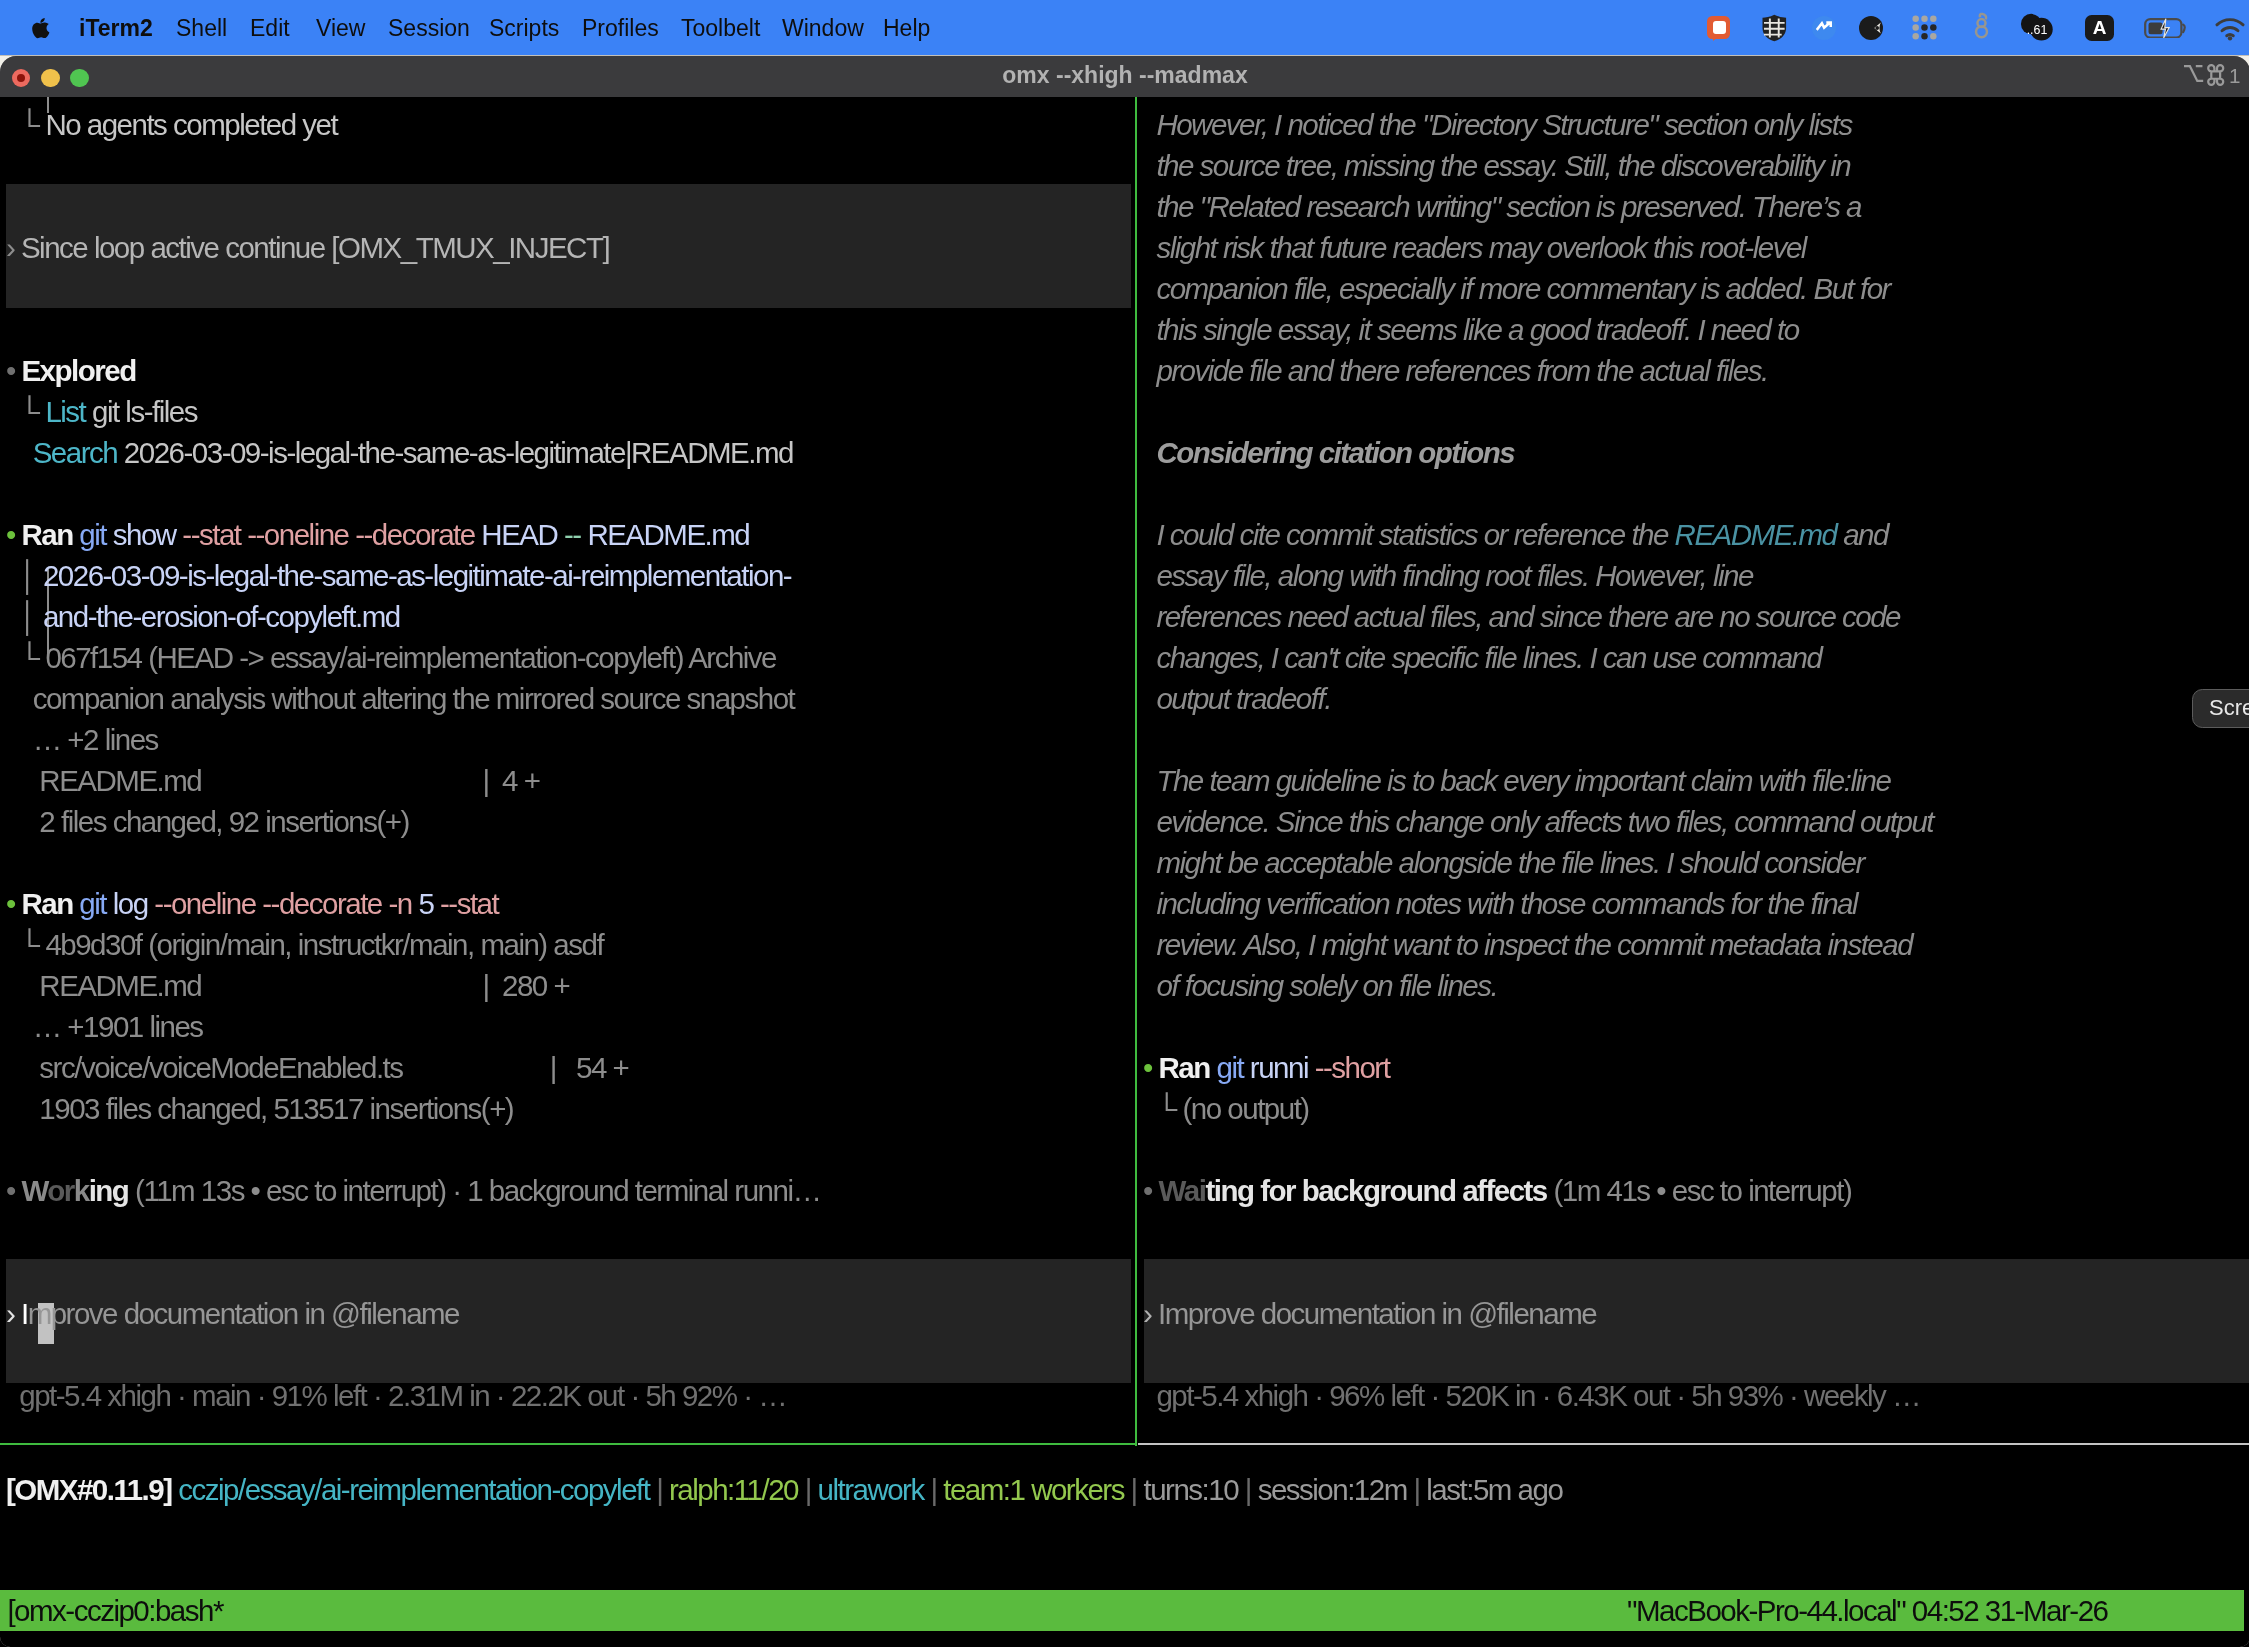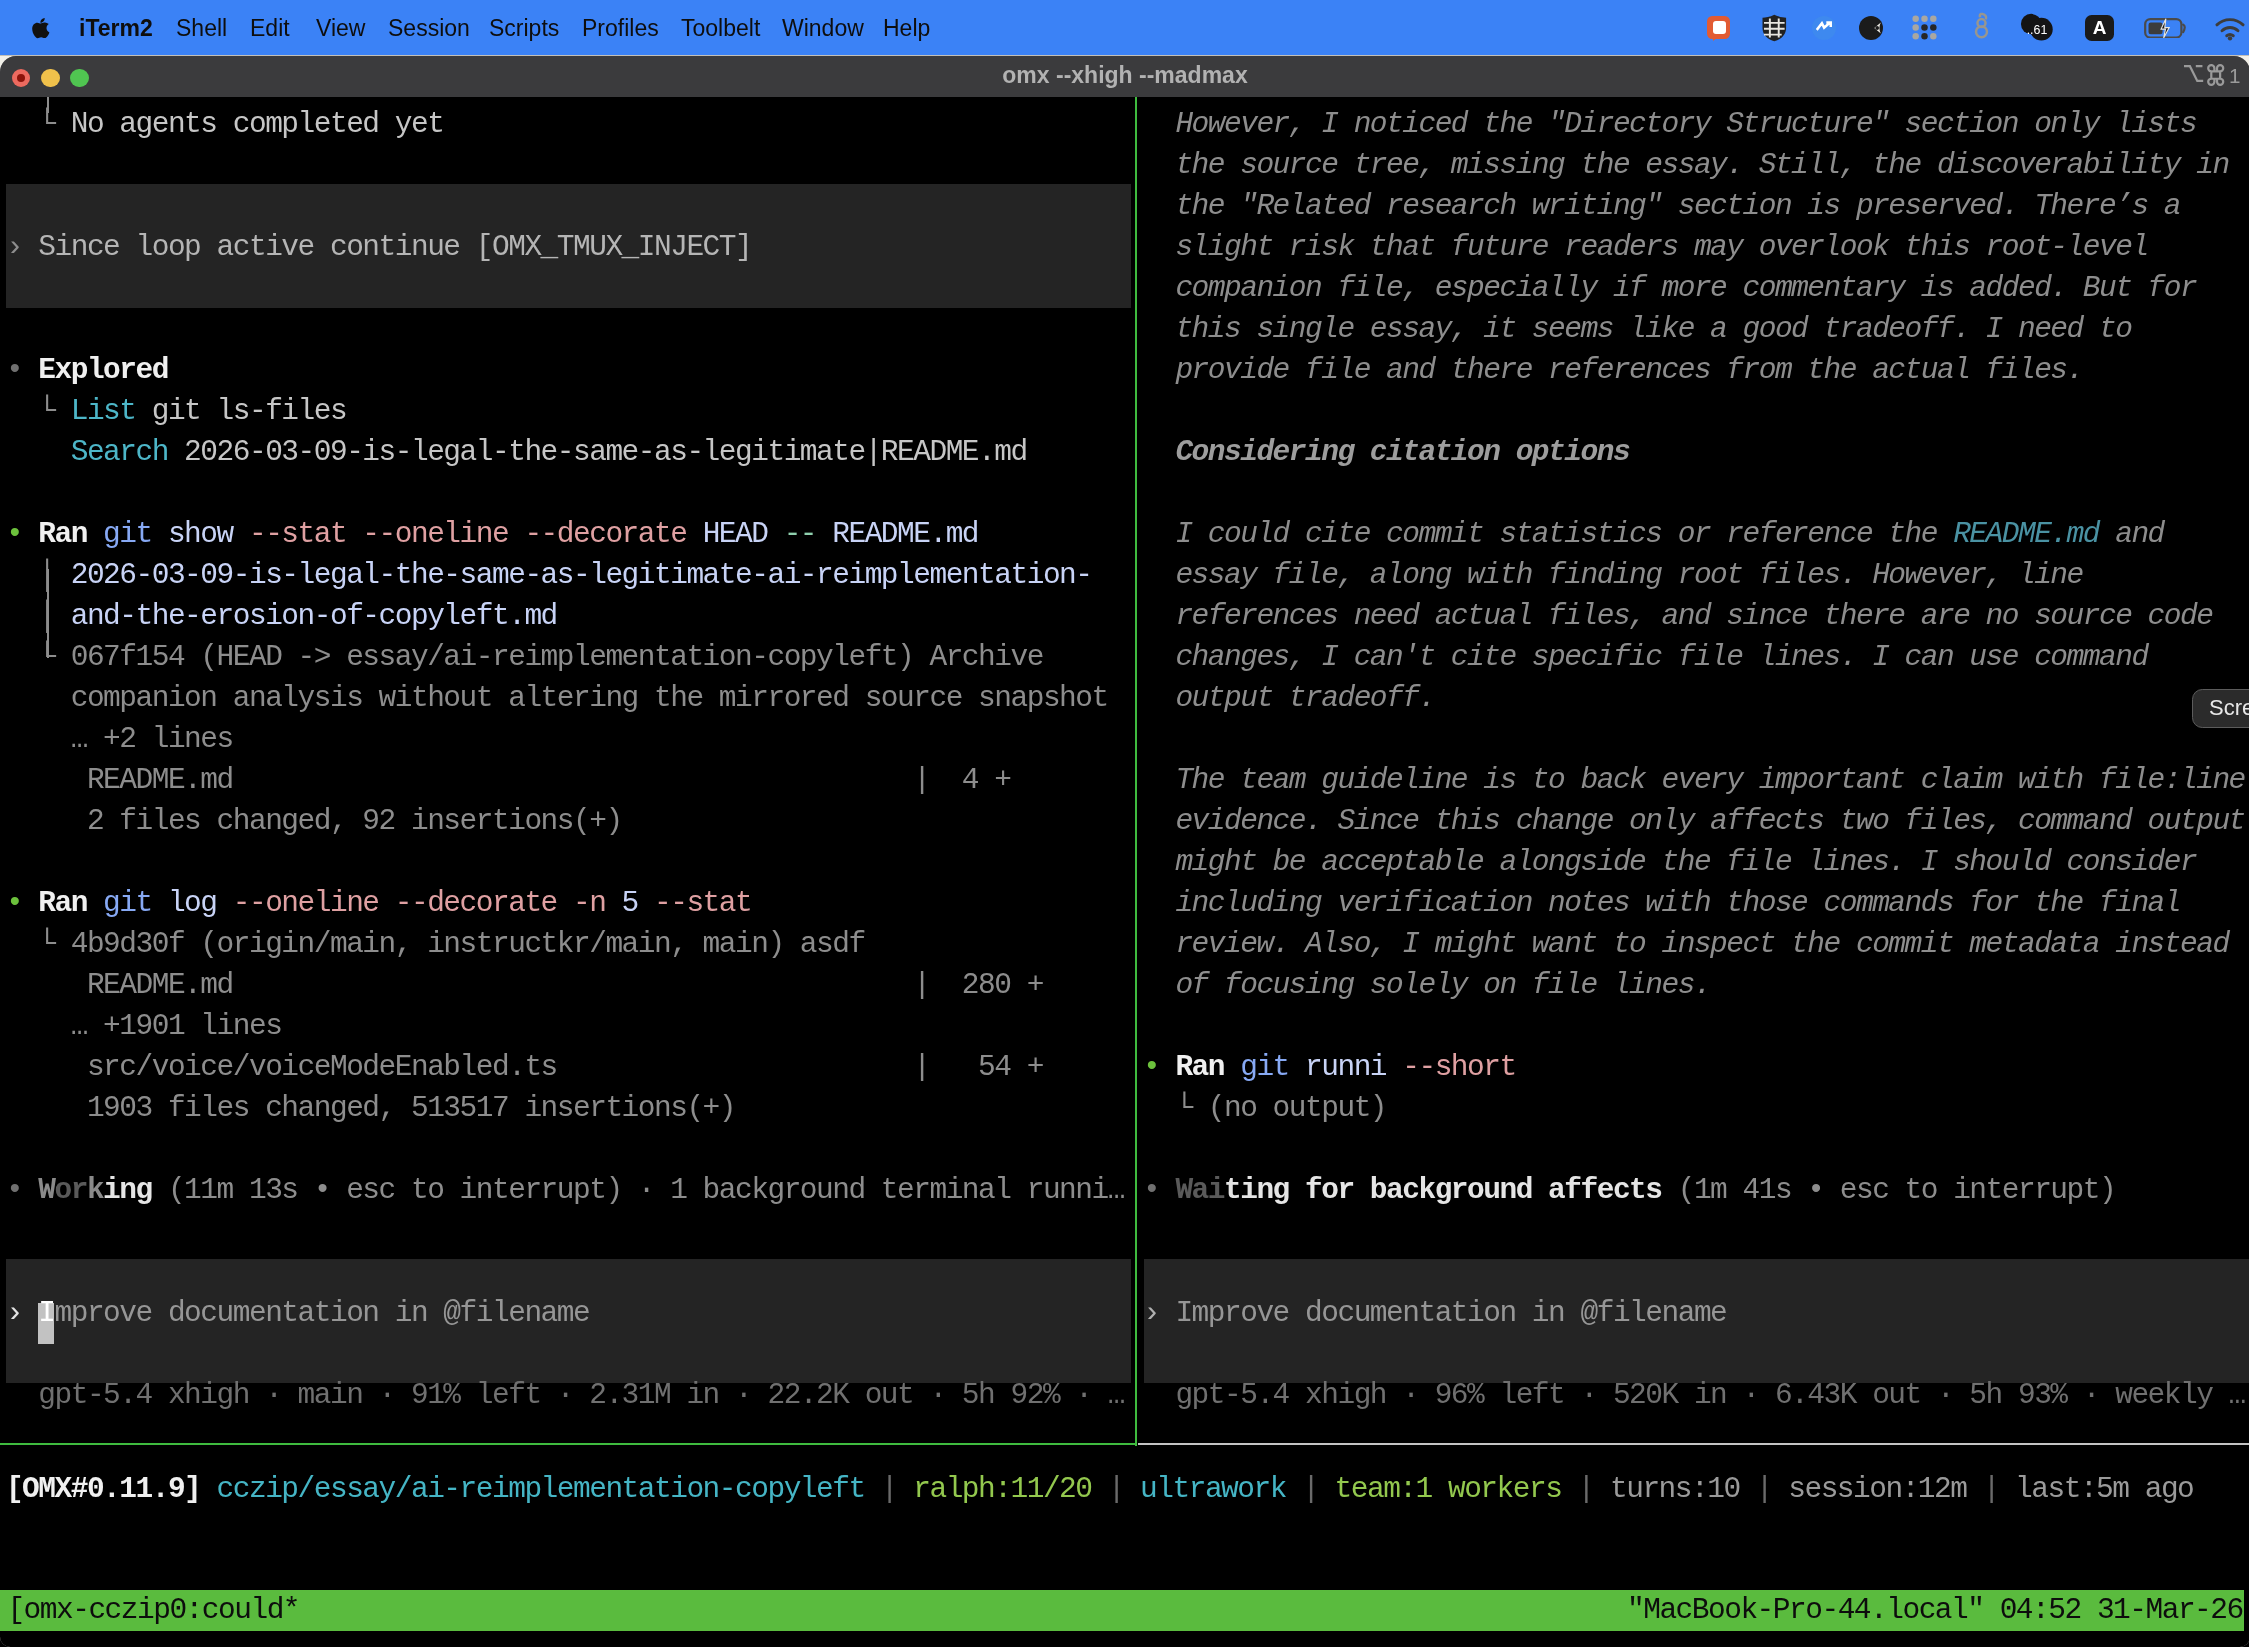--- a/index.html
+++ b/index.html
@@ -4,21 +4,21 @@
 html,body {width:2250px;height:1648px;background:#000;overflow:hidden}
 body {position:relative;font-family:"Liberation Sans",sans-serif}
 .menubg {position:absolute;left:0;top:0;width:2250px;height:81px;background:#f2f0e9}
 .menubar {position:absolute;left:0;top:0;width:2250px;height:56px;background:#3b82f6;border-bottom:1.5px solid #c2c0ba}
 .menubar span.mi {position:absolute;top:14.8px;font-size:23px;color:#0e0e0e;white-space:nowrap}
 .win {position:absolute;left:0;top:56px;width:2250px;height:1591px;background:#a3a3a3;border-radius:16px 16px 10.3px 10.3px;overflow:hidden}
 .tbar {position:absolute;left:0;top:0;width:2250px;height:41px;background:#3b3b3d}
 .tl {position:absolute;top:12.5px;width:18.5px;height:18.5px;border-radius:50%}
 .title {position:absolute;top:0;left:0;width:2250px;height:41px;text-align:center;font-weight:bold;font-size:23px;line-height:39px;color:#b2b2b2}
 .term {position:absolute;left:0;top:41px;width:2250px;height:1551px;background:#000}
-pre {font-family:Liberation Mono, monospace;font-size:29.5px;letter-spacing:-1.5px;line-height:41px;color:#c6c6c6;position:absolute;margin:0}
+pre {font-family:Liberation Sans, sans-serif;font-size:29.5px;letter-spacing:-1.5px;line-height:41px;color:#c6c6c6;position:absolute;margin:0}
 .g {color:#8d8d8d} .gd {color:#707070} .g2 {color:#9a9a9a} .sep {color:#6a6a6a}
 .w {color:#f0f0f0;font-weight:bold}
 .rb {color:#b5b5b5}
 .cy {color:#4db6c8} .bl {color:#87a9f4} .lv {color:#c8d3f6} .pk {color:#dfa0a2}
 .mt {color:#8fd0ae} .gn {color:#6cc13c} .tl2 {font-style:italic;color:#4a92a3}
 .sc {color:#45b5c5} .sg {color:#93c84e}
 .it {font-style:italic;color:#8d8d8d}
 .itb {font-style:italic;font-weight:bold;color:#9d9d9d}
 .tl {}
 .s1 {color:#8a8a8a;font-weight:bold} .s2 {color:#5a5a5a;font-weight:bold} .s3 {color:#e5e5e5;font-weight:bold}
@@ -191,17 +191,17 @@
 
 
 <span class="pr">› </span><span class="ph">Improve documentation in @filename</span>
 
 <span class="gd">  gpt-5.4 xhigh · 96% left · 520K in · 6.43K out · 5h 93% · weekly …</span></pre>
 <div style="position:absolute;left:1135px;top:0;width:2.2px;height:1349px;background:#3fbb3f"></div>
 <div style="position:absolute;left:0;top:1346px;width:1135px;height:2.2px;background:#3fbb3f"></div>
 <div style="position:absolute;left:1138px;top:1346px;width:1112px;height:2.2px;background:#c3c3c3"></div>
 <pre style="left:5.9px;top:1372px"><span class="w">[OMX#0.11.9]</span> <span class="sc">cczip/essay/ai-reimplementation-copyleft</span><span class="sep"> | </span><span class="sg">ralph:11/20</span><span class="sep"> | </span><span class="sc">ultrawork</span><span class="sep"> | </span><span class="sg">team:1 workers</span><span class="sep"> | </span><span class="g2">turns:10</span><span class="sep"> | </span><span class="g2">session:12m</span><span class="sep"> | </span><span class="g2">last:5m ago</span></pre>
 <div style="position:absolute;left:0;top:1493px;width:2244px;height:41px;background:#5abb3e"></div>
-<pre style="left:7.4px;top:1493px;color:#0d0d0d">[omx-cczip0:could*</pre>
+<pre style="left:7.4px;top:1493px;color:#0d0d0d">[omx-cczip0:bash*</pre>
 <pre style="left:1627px;top:1493px;color:#0d0d0d">"MacBook-Pro-44.local" 04:52 31-Mar-26</pre>
 <div style="position:absolute;left:2192px;top:592px;width:96px;height:39px;background:#2b2b2b;border:1.5px solid #5c5c5c;border-radius:10.3px;color:#e8e8e8;font-size:22px;line-height:36px;padding-left:16px">Scre</div>
 </div>
 </div>
 
 </body></html>

